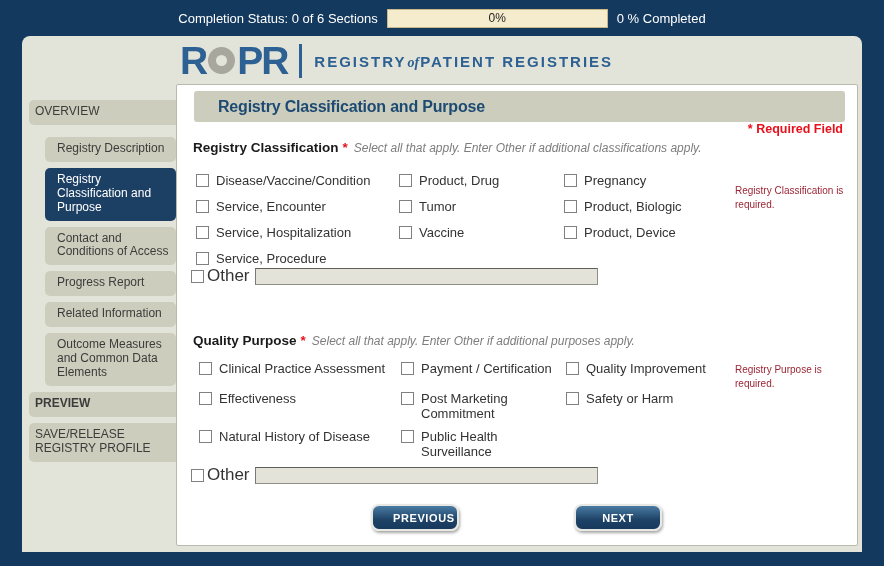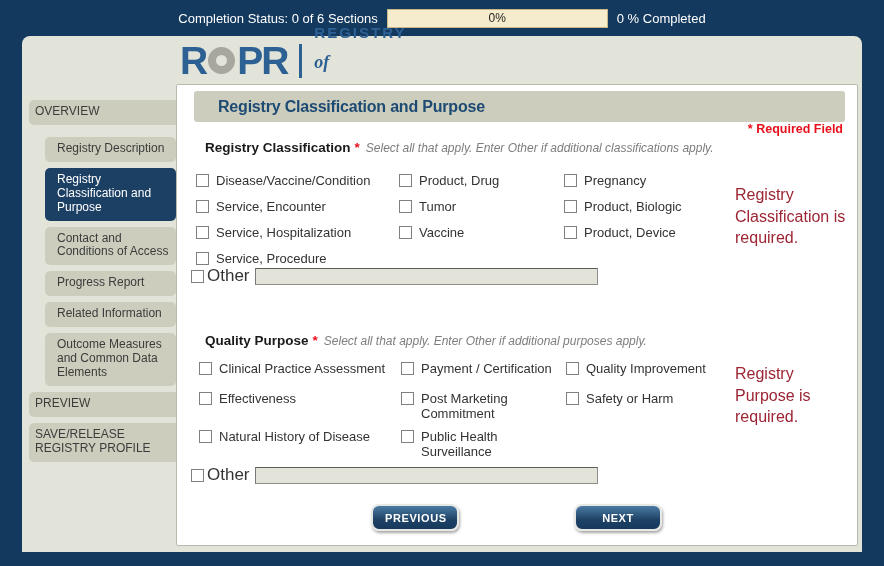--- a/index.html
+++ b/index.html
@@ -12,65 +12,65 @@
 
   
   .wrapper { position:absolute; top:36px; left:22px; width:840px; height:516px; background:#e3e4d9; border-radius:8px 8px 0 0; }
 
   
   .logobar { height:48px; display:flex; align-items:center; padding-left:158px; }
   .logo { display:flex; align-items:center; }
   .logo-txt { font-size:39px; font-weight:bold; color:#2d6093; letter-spacing:-2px; line-height:1; }
   .logo-o { width:27px; height:27px; border:8px solid #a7a79e; border-radius:50%; display:inline-block; margin:0 2px; }
   .logo-sep { width:3px; height:34px; background:#2d6093; margin:2px 12px 0 12px; }
-  .wordmark { display:flex; align-items:baseline; gap:11px; color:#2d6093; margin-top:4px;flex-direction:column; }
+  .wordmark { display:flex; align-items:baseline; gap:1px; color:#2d6093; margin-top:4px; }
   .word-caps { font-size:15px; font-weight:bold; letter-spacing:2px; }
-  .word-of { font-family:"Liberation Serif", serif; font-style:italic; font-weight:bold; font-size:18px; }
+  .word-of { font-family:"Liberation Serif", serif; font-style:italic; font-weight:bold; font-size:14px; }
 
   
   .bodyrow { display:flex; height:468px; }
   .sidebar { width:154px; padding-top:16px; flex:0 0 auto; }
   .tab { background:#cccdbc; color:#3c3c3c; font-size:12px; line-height:1.16; padding:5px 2px 6px 6px; border-radius:5px; margin:0 0 6px 7px; width:152px; cursor:pointer; }
   .tab.sub { margin-left:23px; width:131px; padding-left:12px; }
   .tab.selected { background:#1c3f64; color:#fff; }
   .tab.gap-after { margin-bottom:12px; }
-  .tab.gap-before { margin-top:5px; }
+  .tab.gap-before { margin-top:5px;font-weight:bold; }
 
   
   .panel { flex:1 1 auto; background:#fff; border:1px solid #b9b9ad; border-radius:2px; margin:0 4px 6px 0; position:relative; }
   .header-bar { position:absolute; top:6px; left:17px; right:12px; height:31px; background:#cccdbc; border-radius:3px; display:flex; align-items:center; padding-left:24px; }
   .header-title { font-size:16px; font-weight:bold; color:#1d4a73; letter-spacing:-0.2px; }
   .required-note { position:absolute; top:37px; right:14px; color:#e8101c; font-weight:bold; font-size:12.5px;margin-left:6px; }
 
-  .sec-label { position:absolute; left:28px; font-size:13.5px; color:#1a1a1a; font-weight:bold; white-space:nowrap; }
+  .sec-label { position:absolute; left:16px; font-size:13.5px; color:#1a1a1a; font-weight:bold; white-space:nowrap; }
   .sec-label .ast { color:#e8101c; margin:0 1px 0 4px; }
   .sec-label .hint { font-weight:normal; font-style:italic; color:#7d7d7d; font-size:12px; margin-left:5px; }
   #cls-label { top:55px; }
   #pur-label { top:248px; }
 
   .grid { position:absolute; display:grid; }
   #cls-grid { top:88px; left:19px; grid-template-columns:203px 165px auto; grid-auto-rows:26px; }
   #pur-grid { top:276px; left:22px; grid-template-columns:202px 165px auto; grid-template-rows:30px 38px 26px; }
   .opt { display:flex; align-items:flex-start; cursor:pointer; }
   .cb { width:13px; height:13px; background:#fff; border:1px solid #808080; display:inline-block; margin:1px 7px 0 0; flex:0 0 auto; }
   .opt .lbl { font-size:13px; color:#333; line-height:1.18; }
   .lbl-narrow { max-width:152px; }
 
   .other-row { position:absolute; left:14px; display:flex; align-items:center; }
   #cls-other { top:181px; }
   #pur-other { top:380px; }
   .other-row .cb { margin:0 3px 0 0; }
   .other-row .lbl { font-size:17px; color:#333; margin-right:5px; }
   .other-input { width:343px; height:17px; background:#e3e3da; border:1px solid #8f8f88; border-top-color:#5f5f5a; border-left-color:#7a7a74; font-size:12px; font-family:inherit; padding:0 3px; }
 
-  .err { position:absolute; left:558px; width:122px; font-size:16px; color:#9c2433; line-height:1.35; }
+  .err { position:absolute; left:558px; width:122px; font-size:10px; color:#9c2433; line-height:1.35; }
   #err-cls { top:99px; }
   #err-pur { top:278px; }
 
-  .btn { position:absolute; top:419px; height:27px; padding:0 12px; background:linear-gradient(#4a7ba3, #1e4266 60%, #16395c); color:#fff; font-weight:bold; font-size:11px; letter-spacing:0.6px; border:2px solid #e7e7e3; border-radius:8px; box-shadow:1px 2px 3px rgba(0,0,0,0.35); font-family:inherit; cursor:pointer; }
+  .btn { position:absolute; top:419px; height:27px; padding:0 20px; background:linear-gradient(#4a7ba3, #1e4266 60%, #16395c); color:#fff; font-weight:bold; font-size:11px; letter-spacing:0.6px; border:2px solid #e7e7e3; border-radius:8px; box-shadow:1px 2px 3px rgba(0,0,0,0.35); font-family:inherit; cursor:pointer; }
   #btn-prev { left:194px; width:88px; }
   #btn-next { left:397px; width:88px; }
 </style>
 </head>
 <body>
 
 <div class="page">
 
   <div class="topbar">
     <span>Completion Status: 0 of 6 Sections</span>

